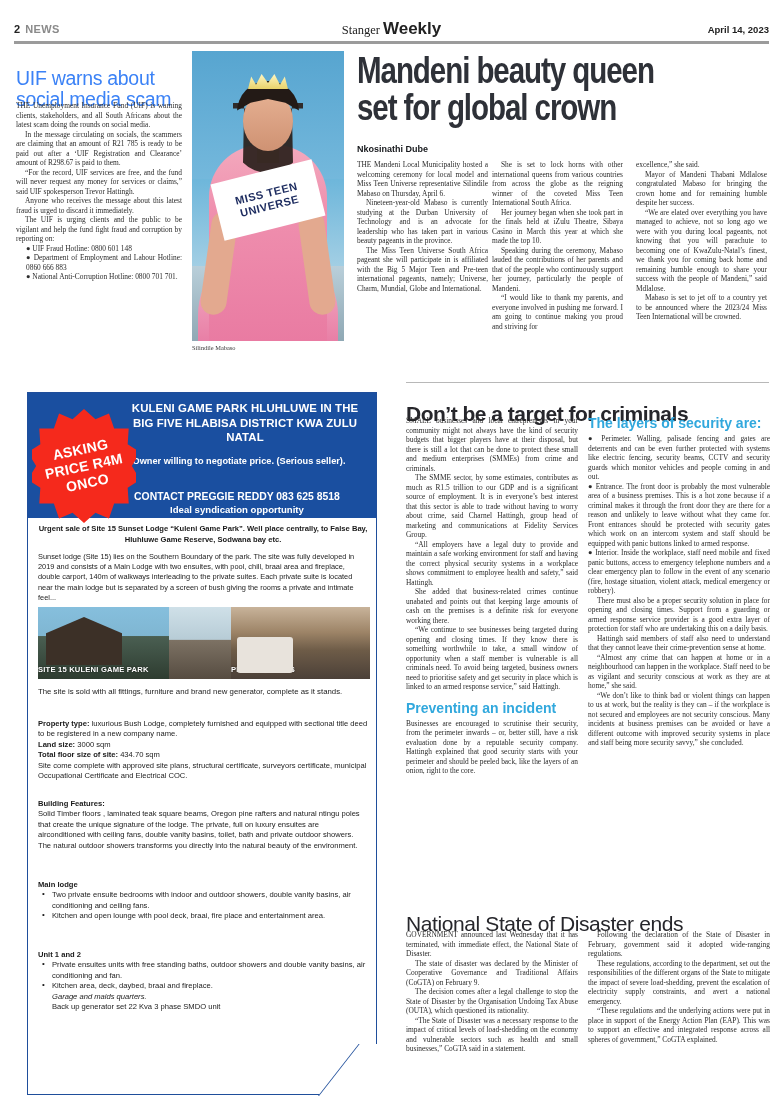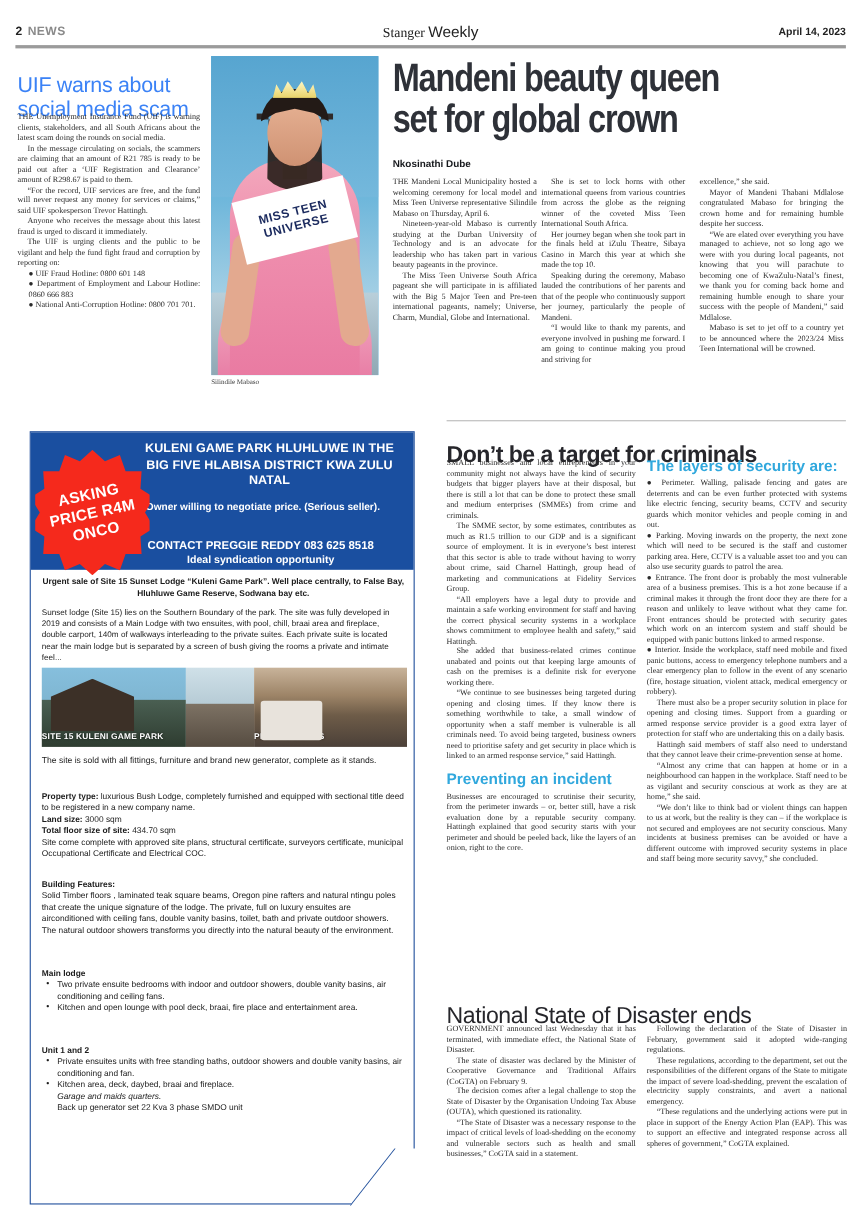--- a/index.html
+++ b/index.html
@@ -21,21 +21,21 @@
   .mh-left { display:flex; align-items:baseline; gap:5px; width:33%; }
   .mh-pageno {
     font-family:"Liberation Sans", sans-serif; font-weight:bold;
     font-size:11px; color:#222;
   }
   .mh-section {
     font-family:"Liberation Sans", sans-serif; font-weight:bold;
     font-size:11px; color:#8a8a8a; letter-spacing:.4px;
   }
   .mh-center { width:34%; text-align:center; font-size:12px; color:#222; }
-  .mh-center .m-weekly { font-family:"Liberation Sans", sans-serif; font-weight:normal; font-size:14px; }
+  .mh-center .m-weekly { font-family:"Liberation Sans", sans-serif; font-weight:bold; font-size:17px; }
   .mh-center .m-stanger { font-family:"Liberation Serif", serif; font-size:12.5px; }
   .mh-right {
     width:33%; text-align:right;
     font-family:"Liberation Sans", sans-serif; font-weight:bold; font-size:9.5px; color:#222;
   }
   .mh-rule {
     position:absolute; left:14px; top:41px; width:755px; height:2.5px;
     background:#9b9b9b;
   }
 
@@ -415,21 +415,20 @@
   <p>“All employers have a legal duty to provide and maintain a safe working environment for staff and having the correct physical security systems in a workplace shows commitment to employee health and safety,” said Hattingh.</p>
   <p>She added that business-related crimes continue unabated and points out that keeping large amounts of cash on the premises is a definite risk for everyone working there.</p>
   <p>“We continue to see businesses being targeted during opening and closing times. If they know there is something worthwhile to take, a small window of opportunity when a staff member is vulnerable is all criminals need. To avoid being targeted, business owners need to prioritise safety and get security in place which is linked to an armed response service,” said Hattingh.</p>
   <h3 class="subhead mt">Preventing an incident</h3>
   <p class="noindent">Businesses are encouraged to scrutinise their security, from the perimeter inwards – or, better still, have a risk evaluation done by a reputable security company. Hattingh explained that good security starts with your perimeter and should be peeled back, like the layers of an onion, right to the core.</p>
 </div>
 
 <div class="crime-c2 body-text">
   <h3 class="subhead">The layers of security are:</h3>
   <p class="noindent">● Perimeter. Walling, palisade fencing and gates are deterrents and can be even further protected with systems like electric fencing, security beams, CCTV and security guards which monitor vehicles and people coming in and out.</p>
-  <p class="noindent">● Parking. Moving inwards on the property, the next zone which will need to be secured is the staff and customer parking area. Here, CCTV is a valuable asset too and you can also use security guards to patrol the area.</p>
   <p class="noindent">● Entrance. The front door is probably the most vulnerable area of a business premises. This is a hot zone because if a criminal makes it through the front door they are there for a reason and unlikely to leave without what they came for. Front entrances should be protected with security gates which work on an intercom system and staff should be equipped with panic buttons linked to armed response.</p>
   <p class="noindent">● Interior. Inside the workplace, staff need mobile and fixed panic buttons, access to emergency telephone numbers and a clear emergency plan to follow in the event of any scenario (fire, hostage situation, violent attack, medical emergency or robbery).</p>
   <p>There must also be a proper security solution in place for opening and closing times. Support from a guarding or armed response service provider is a good extra layer of protection for staff who are undertaking this on a daily basis.</p>
   <p>Hattingh said members of staff also need to understand that they cannot leave their crime-prevention sense at home.</p>
   <p>“Almost any crime that can happen at home or in a neighbourhood can happen in the workplace. Staff need to be as vigilant and security conscious at work as they are at home,” she said.</p>
   <p>“We don’t like to think bad or violent things can happen to us at work, but the reality is they can – if the workplace is not secured and employees are not security conscious. Many incidents at business premises can be avoided or have a different outcome with improved security systems in place and staff being more security savvy,” she concluded.</p>
 </div>
 
 <h2 class="dis-head">National State of Disaster ends</h2>
 <div class="dis-c1 body-text">

